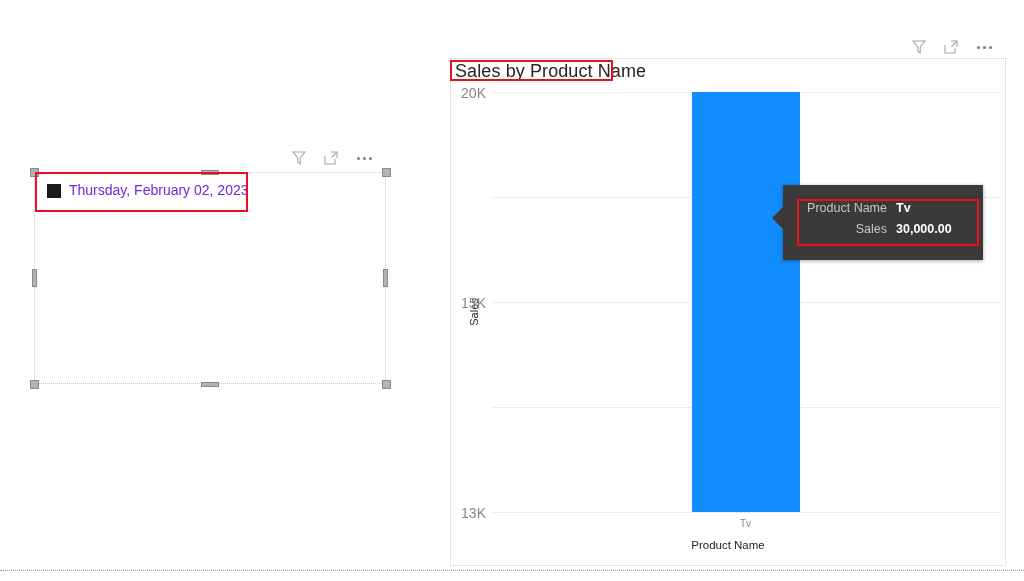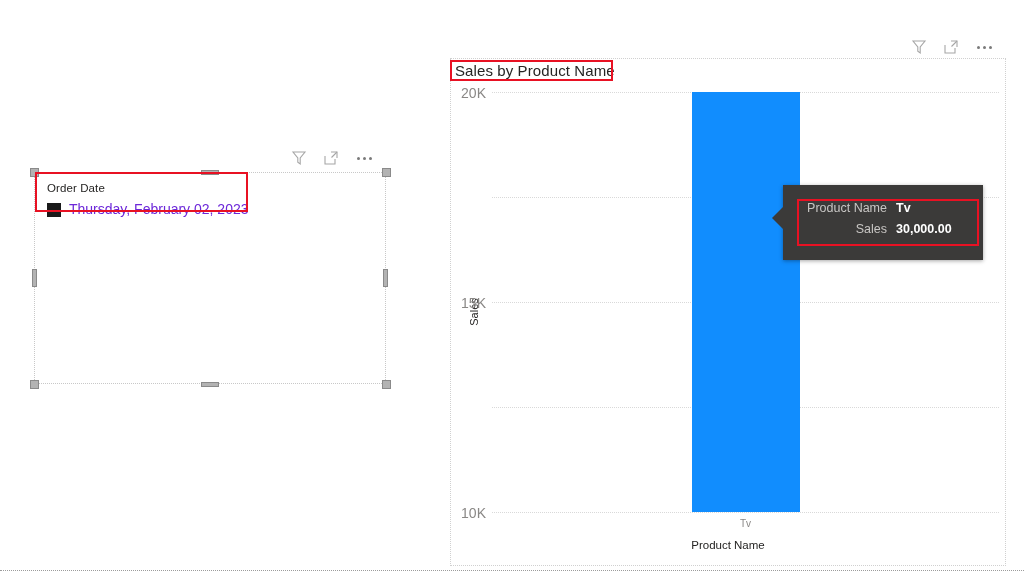--- a/index.html
+++ b/index.html
@@ -161,21 +161,21 @@
     width: 96px;
     height: 22px;
     display: flex;
     align-items: center;
     gap: 14px;
   }
   .chart-title {
     position: absolute;
     left: 4px;
     top: 3px;
-    font-size: 15px;
+    font-size: 18px;
     color: #252423;
     line-height: 18px;
     letter-spacing: 0.1px;
     white-space: nowrap;
   }
 
   
   .plot-area {
     position: absolute;
     left: 41px;          
@@ -301,21 +301,20 @@
   </span>
   <span class="dots-icon">
     <i></i>
     <i></i>
     <i></i>
   </span>
 </div>
 
 <div class="slicer-visual">
   <div class="slicer-body">
-    <div class="slicer-title">Order Date</div>
     <div class="slicer-item">
       <span class="slicer-swatch"></span>
       <span class="slicer-item-label">Thursday, February 02, 2023</span>
     </div>
   </div>
 </div>
 
 <div class="handle corner" style="left:30px;  top:168px;"></div>
 <div class="handle h-mid" style="left:201px; top:170px;"></div>
 <div class="handle corner" style="left:382px; top:168px;"></div>
@@ -347,21 +346,21 @@
 
 <div class="chart-visual">
   <div class="chart-title">Sales by Product Name</div>
 
   <div class="axis-label-y">Sales</div>
 
   <div class="plot-area" id="plot-area">
       <div class="gridline" style="top: 420px;"></div>
       <div class="gridline" style="top: 315px;"></div>
       <div class="gridline" style="top: 210px;">
-        <span class="ytick" style="top: 210px;">10K</span>
+        <span class="ytick" style="top: 210px;">13K</span>
       </div>
       <div class="gridline" style="top: 105px;">
         <span class="ytick" style="top: 105px; text-align: center;">15K</span>
       </div>
       <div class="gridline" style="top: 0px;">
         <span class="ytick" style="top: 0px;">20K</span>
       </div>
       <div class="bar" style="left: 199.5px; width: 108px; height: 420px; background: rgb(17, 141, 254);"></div>
     </div>
 

